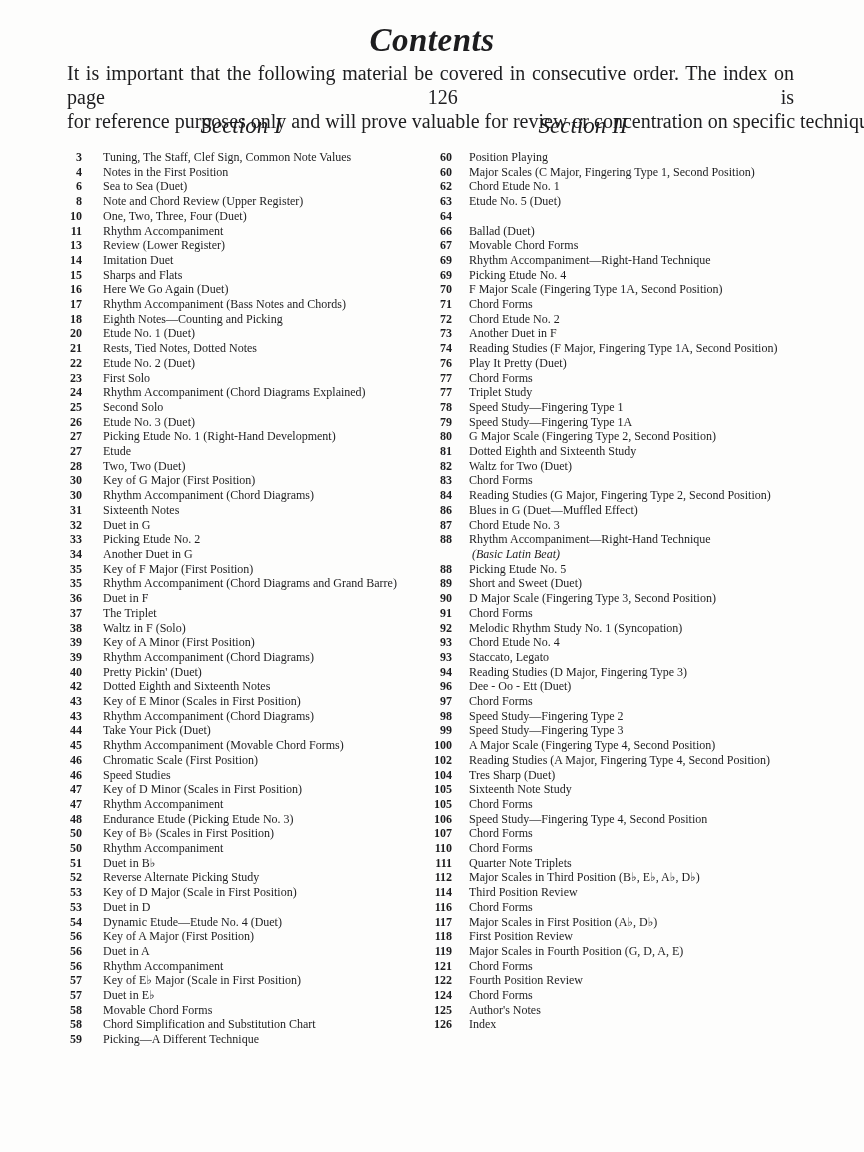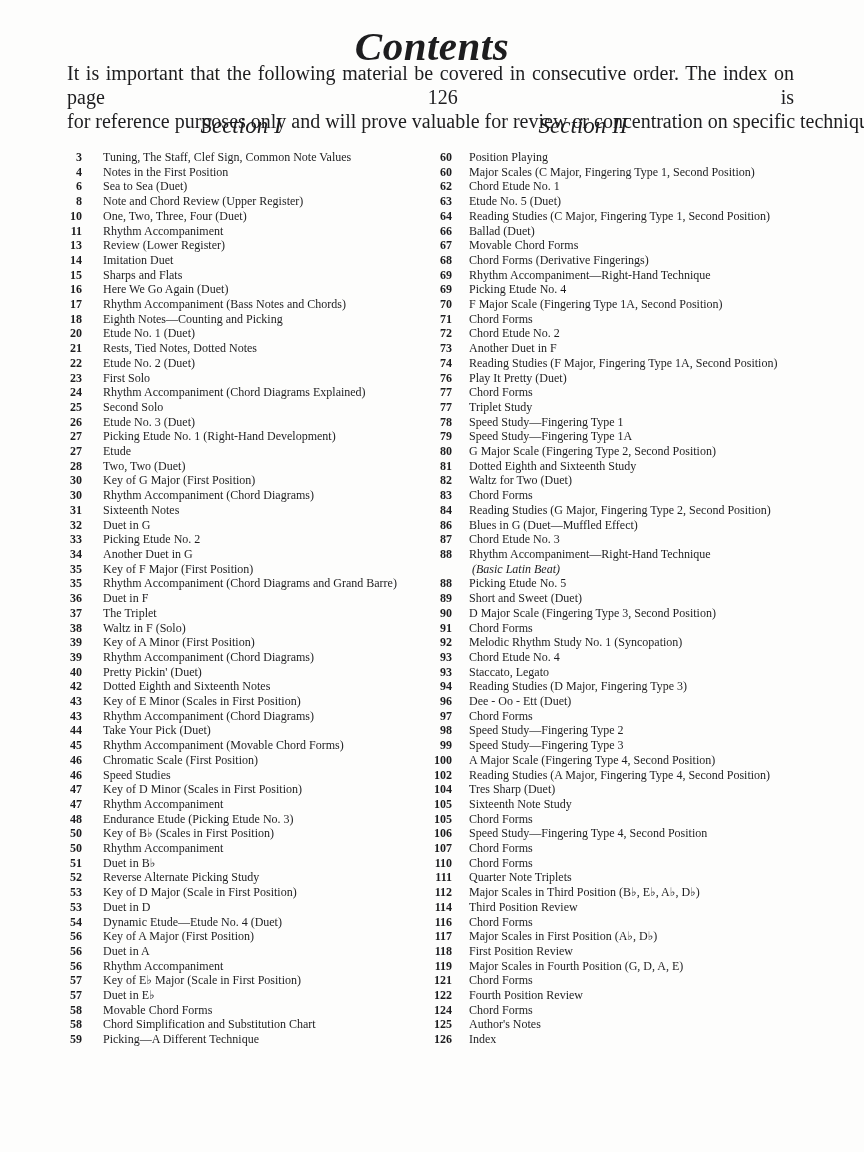--- a/index.html
+++ b/index.html
@@ -8,21 +8,21 @@
     background: #fdfdfc;
     color: #1d1d1f;
     font-family: "Liberation Serif", serif;
     position: relative;
     overflow: hidden;
   }
   .page-title {
     position: absolute;
     top: 22px; left: 0; width: 864px;
     text-align: center;
-    font-size: 41px;
+    font-size: 33px;
     font-weight: bold;
     font-style: italic;
     letter-spacing: 0.5px;
     margin: 0;
   }
   .intro {
     position: absolute;
     top: 61px; left: 67px; width: 727px;
     font-size: 20px;
     line-height: 24px;
@@ -336,33 +336,28 @@
       <div class="toc-row">
         <span class="toc-num">62</span>
         <span class="toc-title">Chord Etude No. 1</span>
       </div>
       <div class="toc-row">
         <span class="toc-num">63</span>
         <span class="toc-title">Etude No. 5 (Duet)</span>
       </div>
       <div class="toc-row">
         <span class="toc-num">64</span>
-        <span class="toc-title">Reading Studies (C Major, Fingering Type 1, Second Position)</span>
       </div>
       <div class="toc-row">
         <span class="toc-num">66</span>
         <span class="toc-title">Ballad (Duet)</span>
       </div>
       <div class="toc-row">
         <span class="toc-num">67</span>
         <span class="toc-title">Movable Chord Forms</span>
-      </div>
-      <div class="toc-row">
-        <span class="toc-num">68</span>
-        <span class="toc-title">Chord Forms (Derivative Fingerings)</span>
       </div>
       <div class="toc-row">
         <span class="toc-num">69</span>
         <span class="toc-title">Rhythm Accompaniment—Right-Hand Technique</span>
       </div>
       <div class="toc-row">
         <span class="toc-num">69</span>
         <span class="toc-title">Picking Etude No. 4</span>
       </div>
       <div class="toc-row">

